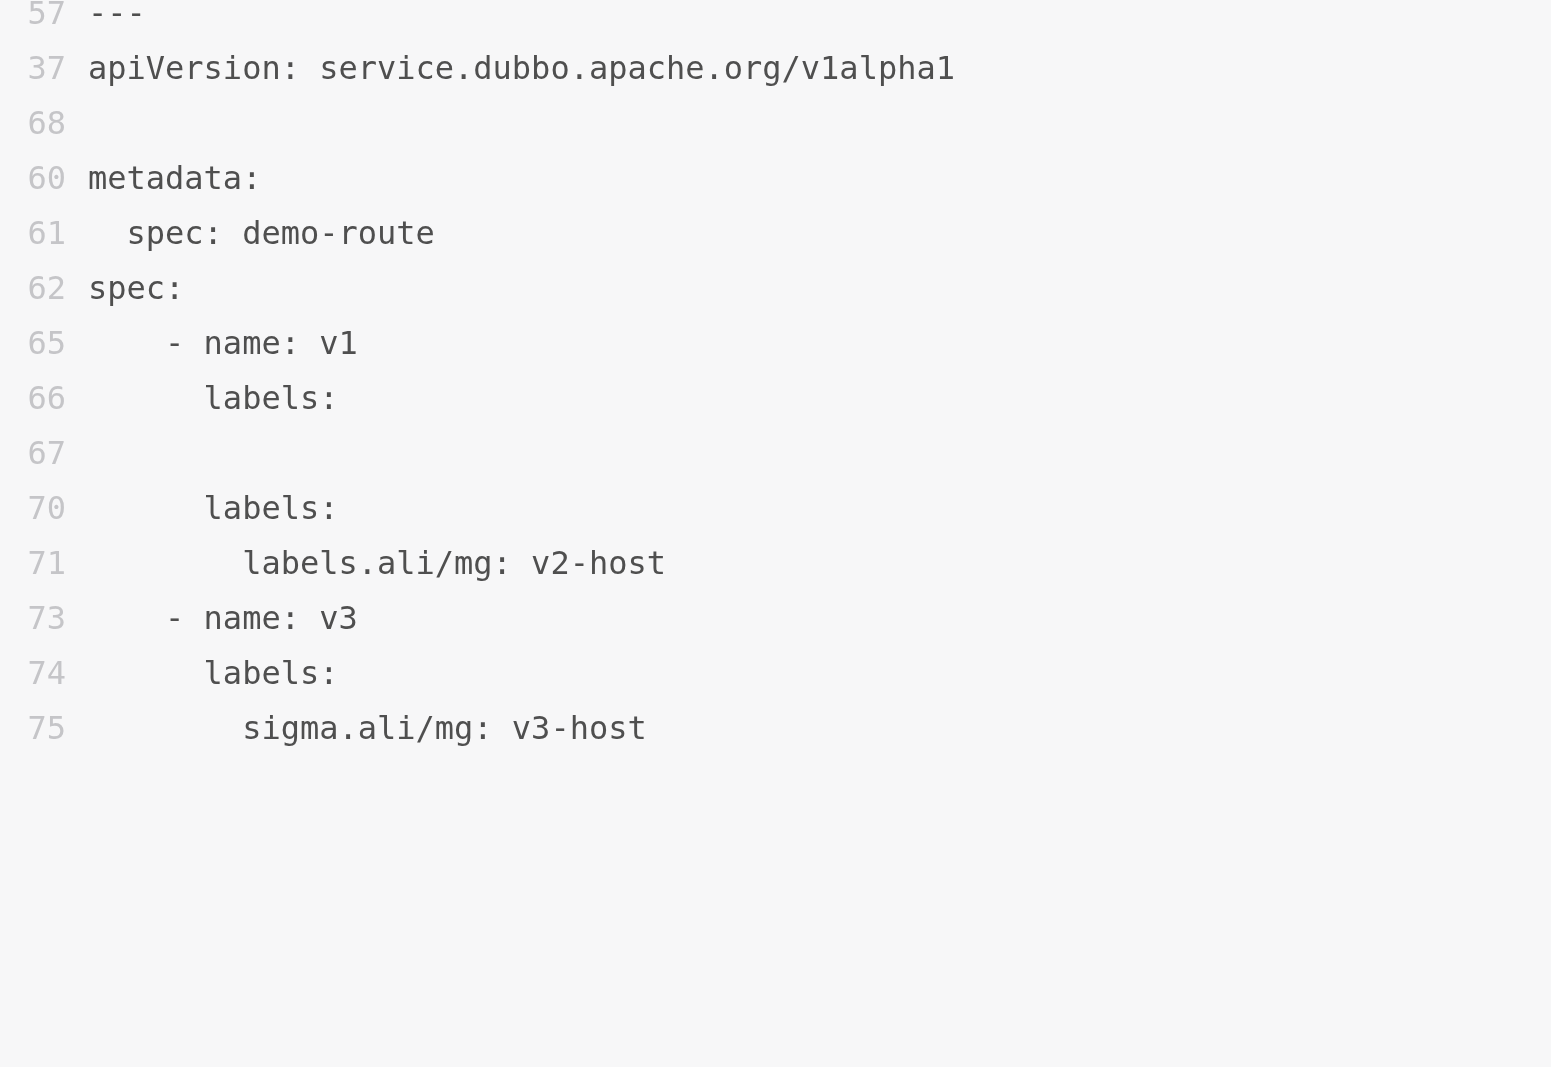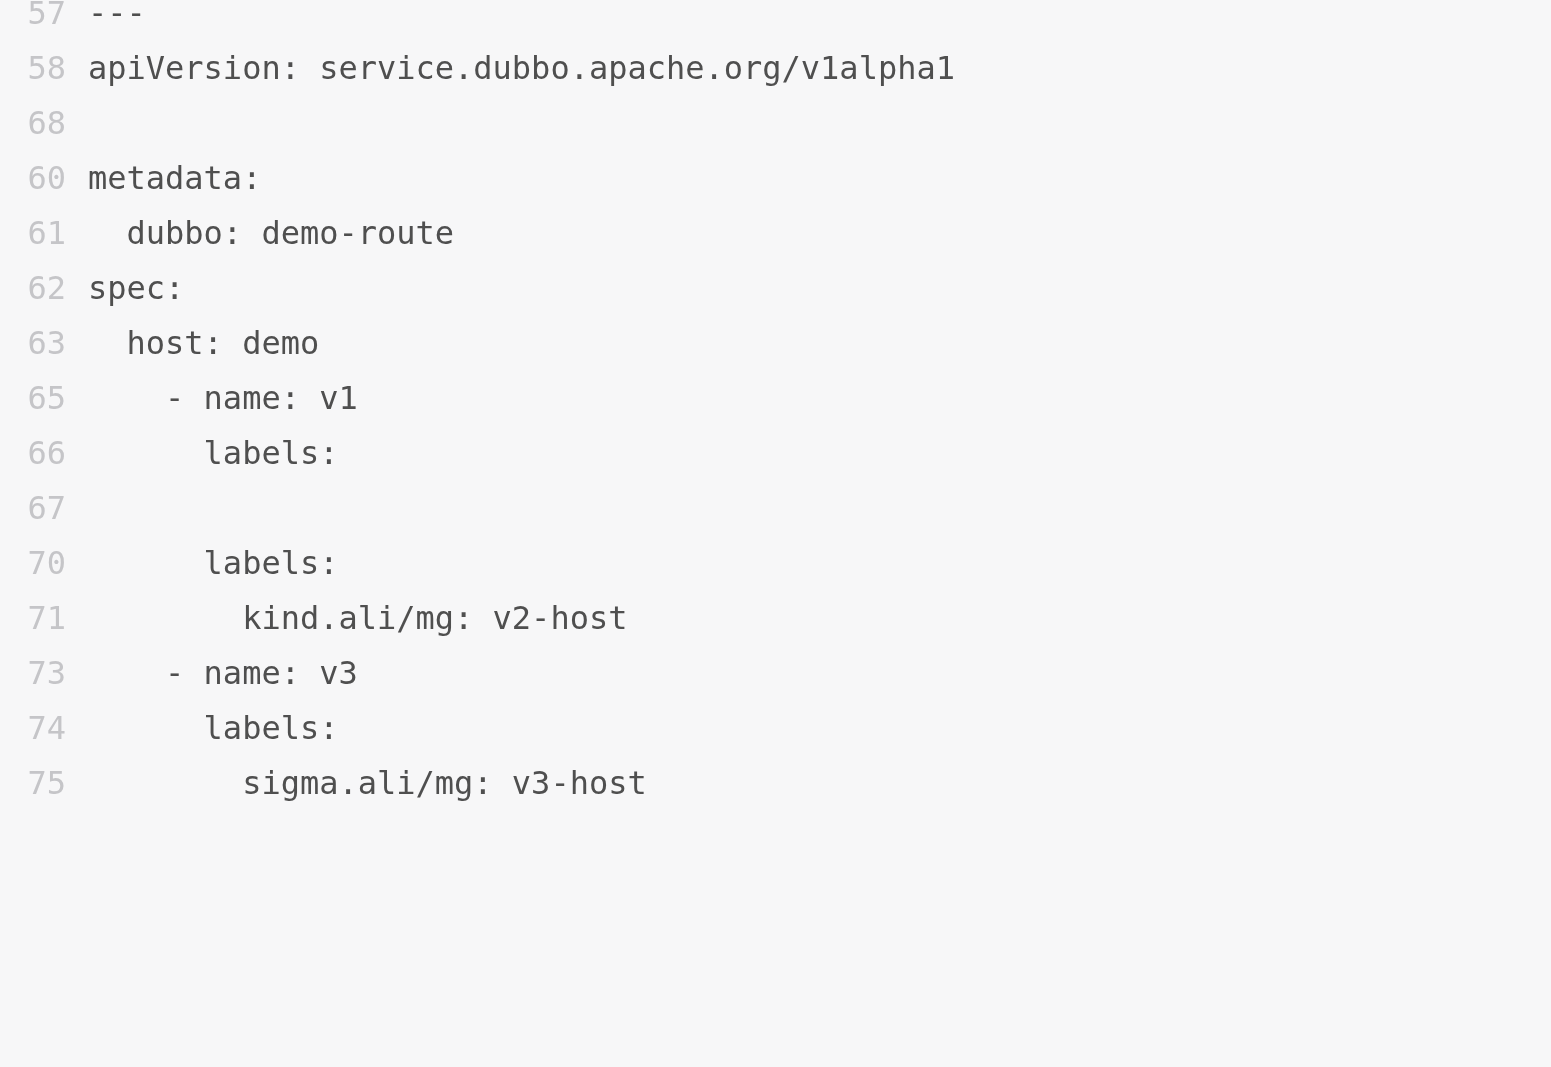--- a/index.html
+++ b/index.html
@@ -38,47 +38,43 @@
 </head>
 <body style="--bg: #f7f7f8; --ln: #c5c5c8; --code: #4f4f4f;">
 
 <div class="code-viewer">
   <div class="code-line">
     <span class="line-number">57</span>
     <span class="line-text">---</span>
   </div>
 
   <div class="code-line">
-    <span class="line-number">58</span>
+    <span class="line-number">37</span>
     <span class="line-text">apiVersion: service.dubbo.apache.org/v1alpha1</span>
   </div>
 
   <div class="code-line">
     <span class="line-number">68</span>
   </div>
 
   <div class="code-line">
     <span class="line-number">60</span>
     <span class="line-text">metadata:</span>
   </div>
 
   <div class="code-line">
     <span class="line-number">61</span>
-    <span class="line-text">  dubbo: demo-route</span>
+    <span class="line-text">  spec: demo-route</span>
   </div>
 
   <div class="code-line">
     <span class="line-number">62</span>
     <span class="line-text">spec:</span>
   </div>
 
-  <div class="code-line">
-    <span class="line-number">63</span>
-    <span class="line-text">  host: demo</span>
-  </div>
 
 
   <div class="code-line">
     <span class="line-number">65</span>
     <span class="line-text">    - name: v1</span>
   </div>
 
   <div class="code-line">
     <span class="line-number">66</span>
     <span class="line-text">      labels:</span>
@@ -90,21 +86,21 @@
 
 
 
   <div class="code-line">
     <span class="line-number">70</span>
     <span class="line-text">      labels:</span>
   </div>
 
   <div class="code-line">
     <span class="line-number">71</span>
-    <span class="line-text">        kind.ali/mg: v2-host</span>
+    <span class="line-text">        labels.ali/mg: v2-host</span>
   </div>
 
 
   <div class="code-line">
     <span class="line-number">73</span>
     <span class="line-text">    - name: v3</span>
   </div>
 
   <div class="code-line">
     <span class="line-number">74</span>

